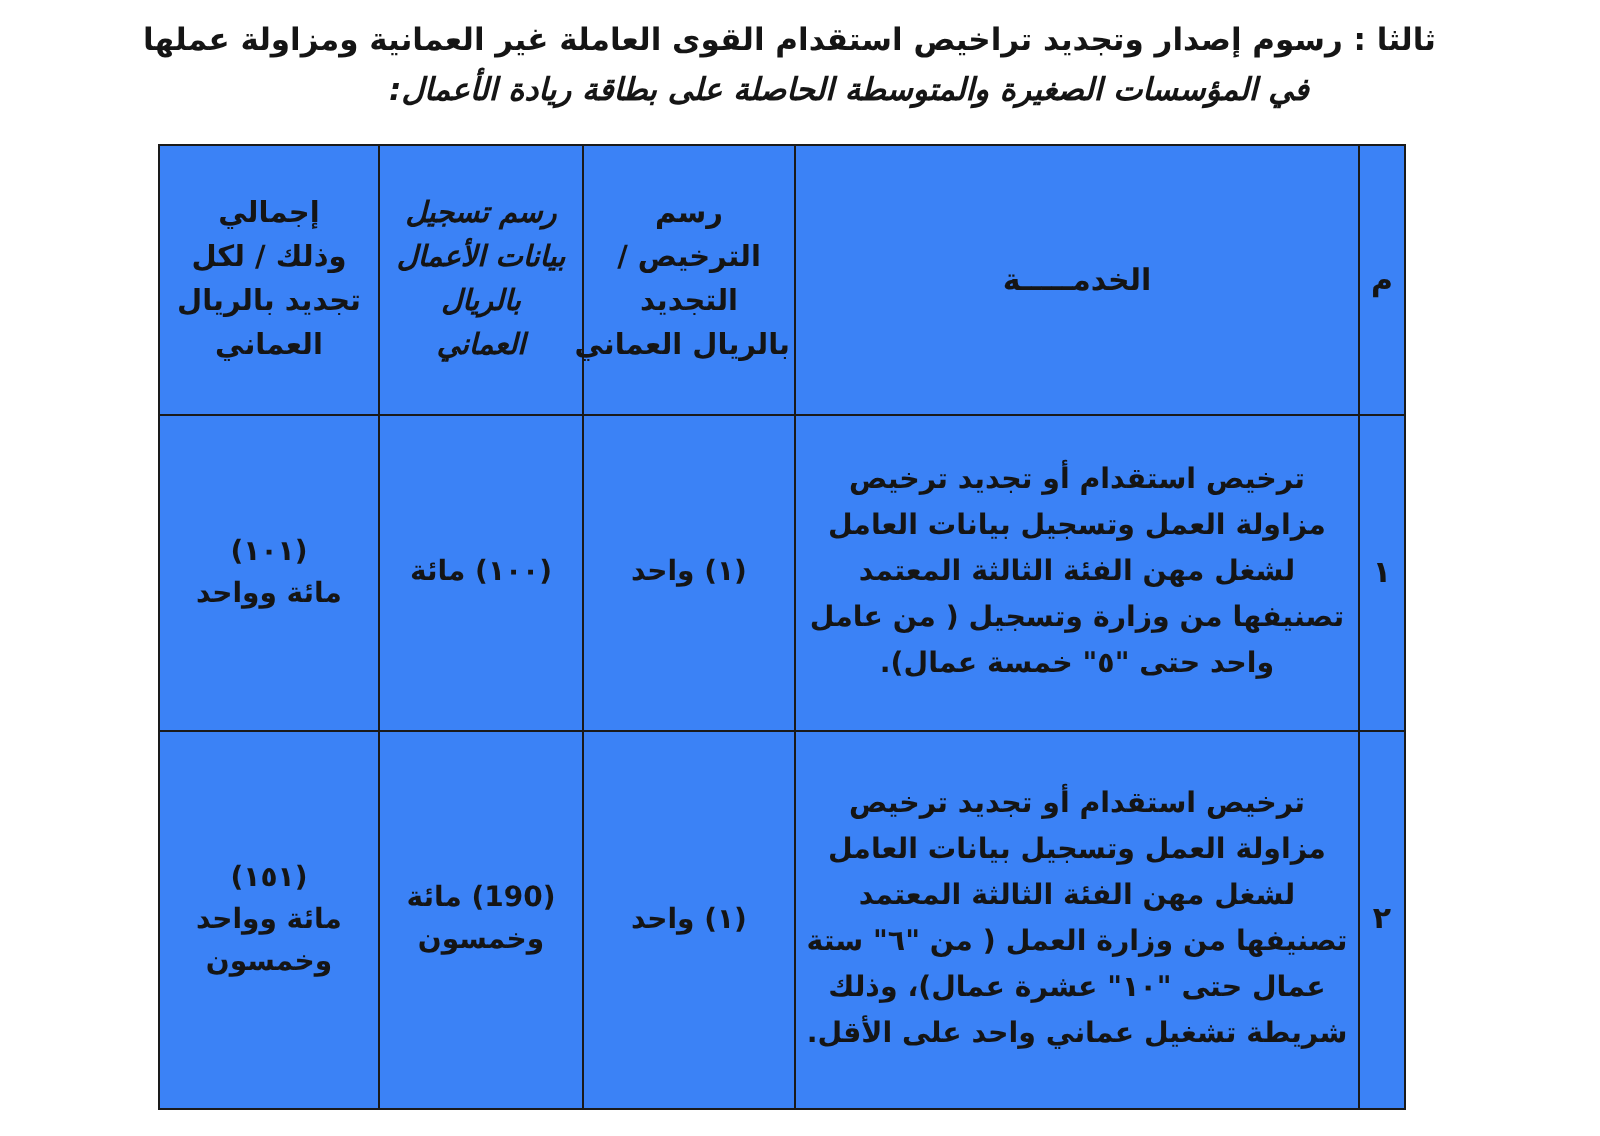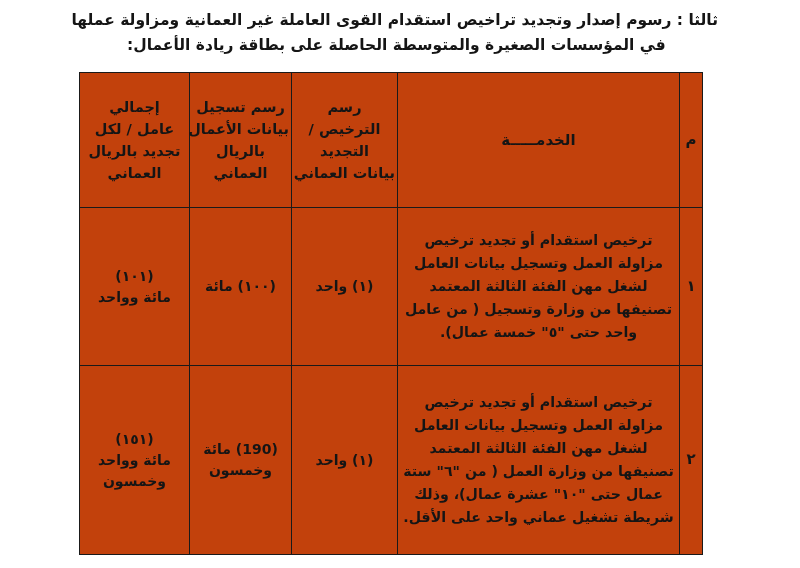--- a/index.html
+++ b/index.html
@@ -40,48 +40,49 @@
   }
   .doc-title .line {
     display: block;
     white-space: nowrap;
   }
   .doc-title .line1 {
     text-align: right;
     padding-right: 4px;
   }
   .doc-title .line2 {
-    text-align: left;
+    text-align: center;
     padding-left: 26px;
+    font-style: italic;
   }
 
   
   .fees-table {
     position: absolute;
     top: 72px;
     right: 97px;
     width: 623px;
     border-collapse: collapse;
     table-layout: fixed;
     direction: rtl;
     background: #fff;
   }
   .fees-table td,
   .fees-table th {
     border: 1.6px solid #1a1a1a;
     padding: 0;
     vertical-align: middle;
-    background: #c2410c;
+    background: #3b82f6;
   }
 
   
   .col-no      { width: 23px;  }
   .col-service { width: 282px; }
   .col-lic     { width: 106px; }
-  .col-reg     { width: 102px; }
+  .col-reg     { width: 102px; font-style: italic; }
   .col-total   { width: 110px; }
 
   thead td {
     height: 128px;
     text-align: center;
     font-weight: bold;
     font-size: 14.5px;
     line-height: 1.52;
   }
   thead .col-no        { font-size: 15px; }
@@ -136,33 +137,33 @@
 
     <thead>
       <tr>
         <td class="col-no">م</td>
         <td class="col-service hdr-service">الخدمـــــة</td>
 
         <td class="col-lic hdr-stack">
           <span>رسم</span>
           <span>الترخيص /</span>
           <span>التجديد</span>
-          <span>بيانات العماني</span>
+          <span>بالريال العماني</span>
         </td>
 
         <td class="col-reg hdr-stack">
           <span>رسم تسجيل</span>
           <span>بيانات الأعمال</span>
           <span>بالريال</span>
           <span>العماني</span>
         </td>
 
         <td class="col-total hdr-stack">
           <span>إجمالي</span>
-          <span>عامل / لكل</span>
+          <span>وذلك / لكل</span>
           <span>تجديد بالريال</span>
           <span>العماني</span>
         </td>
       </tr>
     </thead>
 
     <tbody>
 
       <tr class="row-1">
         <td class="cell-no">١</td>

